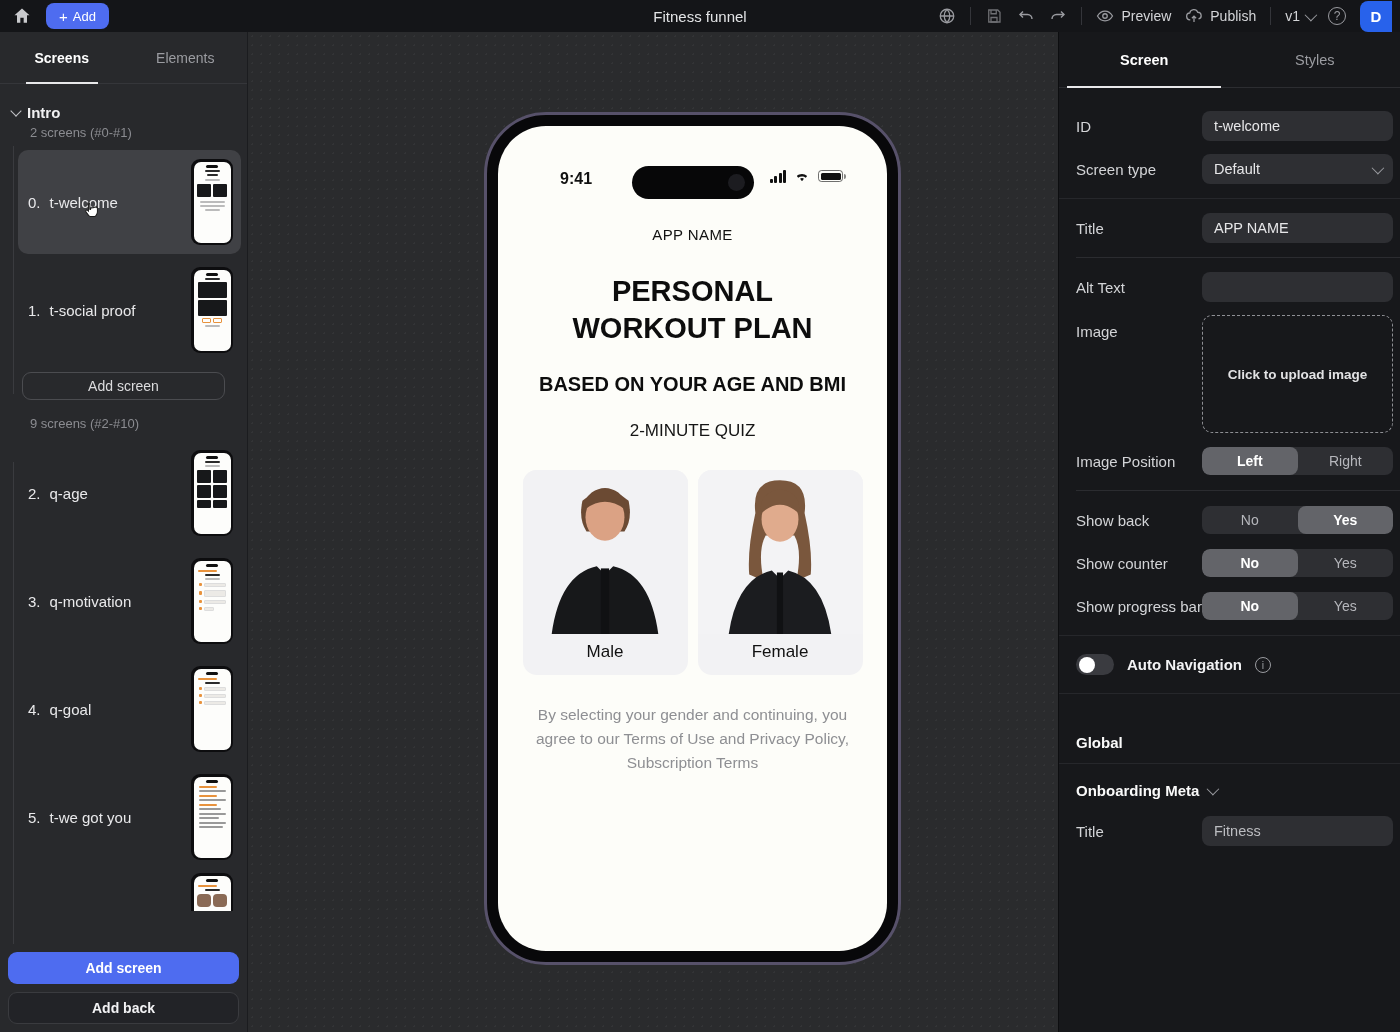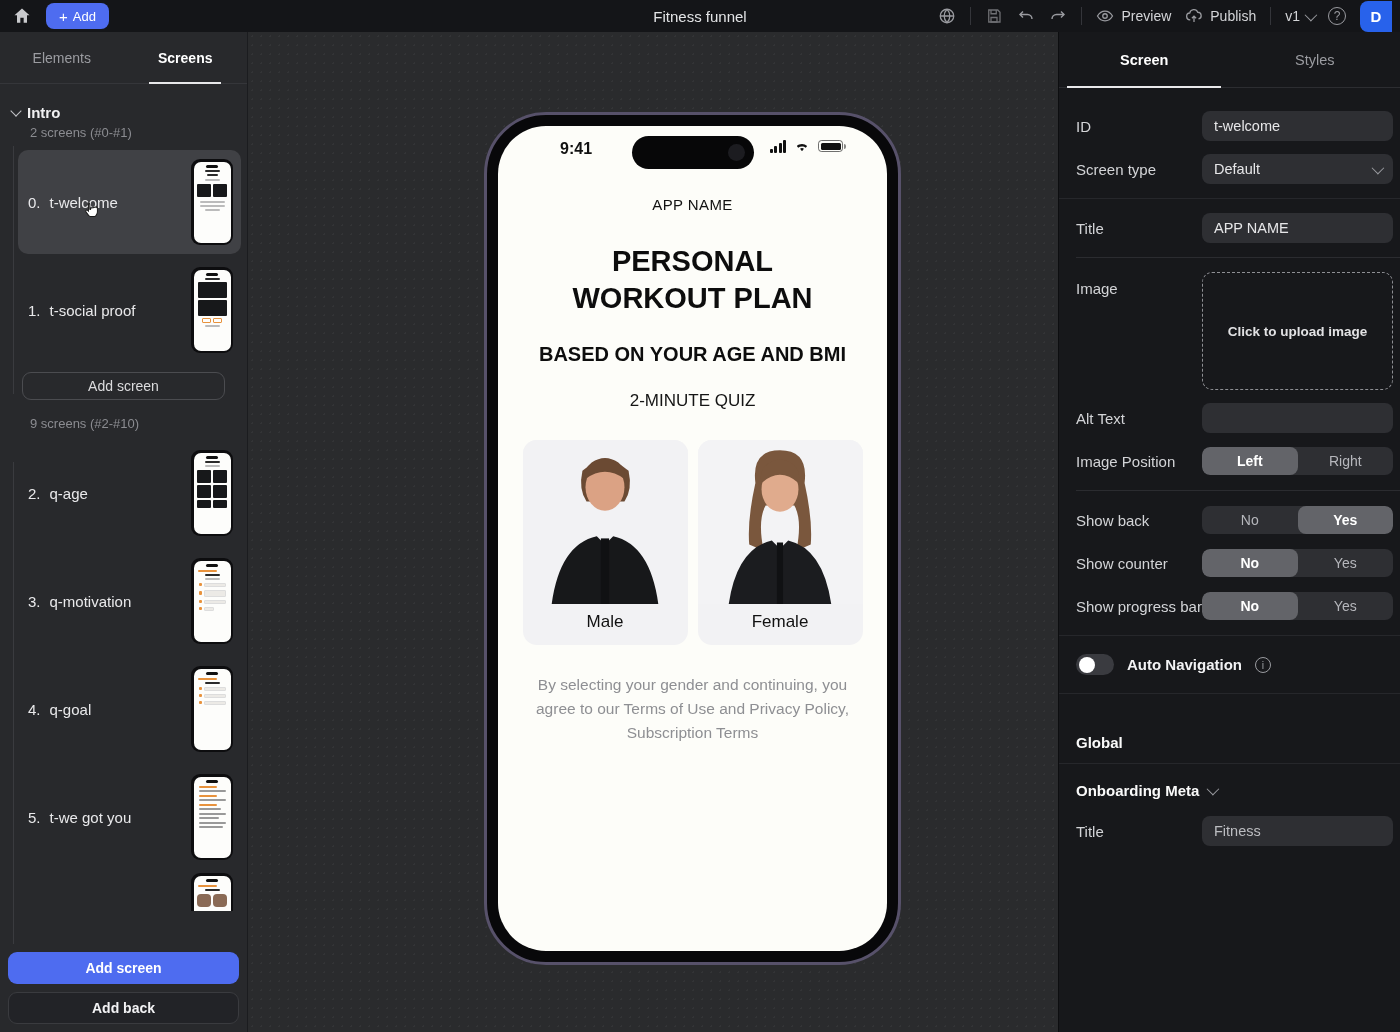--- a/index.html
+++ b/index.html
@@ -87,21 +87,21 @@
 
   .cursor-hand { position:absolute; left:80px; top:168px; width:22px; height:22px; z-index:60; pointer-events:none; }
 
   
   .canvas { flex:1; position:relative; background-color:#2a2b2d;
     background-image:radial-gradient(rgba(255,255,255,0.045) 1px, transparent 1px); background-size:9px 9px; }
   .phone { position:absolute; left:236px; top:80px; width:417px; height:853px; background:#08080a;
     border:3px solid #57516a; border-radius:62px; padding:11px; }
   .screen { width:100%; height:100%; background:#fdfdf9; border-radius:48px; overflow:hidden; position:relative; }
 
-  .statusbar { position:relative; height:44px; display:flex; align-items:center; }
+  .statusbar { position:relative; height:44px; display:flex; align-items:center;margin-top:30px; }
   .sb-time { position:absolute; left:62px; top:14px; font-size:16px; font-weight:bold; color:#111; }
   .island { position:absolute; left:50%; transform:translateX(-50%); top:10px; width:122px; height:33px;
     background:#070708; border-radius:17px; }
   .island .cam { position:absolute; right:9px; top:8px; width:17px; height:17px; background:#1c1c20; border-radius:50%; }
   .sb-icons { position:absolute; right:44px; top:13px; display:flex; align-items:center; gap:7px; }
   .sig { display:flex; align-items:flex-end; gap:1.5px; }
   .sig i { width:3px; background:#111; border-radius:1px; display:block; }
   .wifi { width:18px; height:14px; color:#111; }
   .batt { width:25px; height:12px; border:1.5px solid rgba(17,17,17,0.6); border-radius:3.5px; padding:1.5px; position:relative; }
   .batt::after { content:""; position:absolute; right:-4px; top:3px; width:2px; height:5px; background:rgba(17,17,17,0.5); border-radius:0 2px 2px 0; }
@@ -208,22 +208,22 @@
     </div>
     <div class="help-ic">?</div>
     <div class="avatar">D</div>
   </div>
 </div>
 
 <div class="main">
 
   <div class="left">
     <div class="ltabs">
+      <div class="ltab active">Screens</div>
       <div class="ltab">Elements</div>
-      <div class="ltab active">Screens</div>
     </div>
 
     <div class="llist">
 
       <div class="group">
         <div class="g-line"></div>
         <div class="g-head">
           <i class="g-chev"></i>
           <span>Intro</span>
         </div>
@@ -504,28 +504,28 @@
       <div class="divider"></div>
 
 
       <div class="row">
         <span class="lbl">Title</span>
         <input class="tinput" value="APP NAME" style="">
       </div>
 
       <div class="divider inset"></div>
 
+      <div class="row">
+        <span class="lbl">Alt Text</span>
+        <input class="tinput" value="" style="">
+      </div>
+
       <div class="row upload-row">
         <span class="lbl">Image</span>
         <div class="upload-box">Click to upload image</div>
-      </div>
-
-      <div class="row">
-        <span class="lbl">Alt Text</span>
-        <input class="tinput" value="" style="">
       </div>
 
       <div class="row">
         <span class="lbl">Image Position</span>
         <div class="seg">
           <div class="segbtn on">Left</div>
           <div class="segbtn">Right</div>
         </div>
       </div>
 

